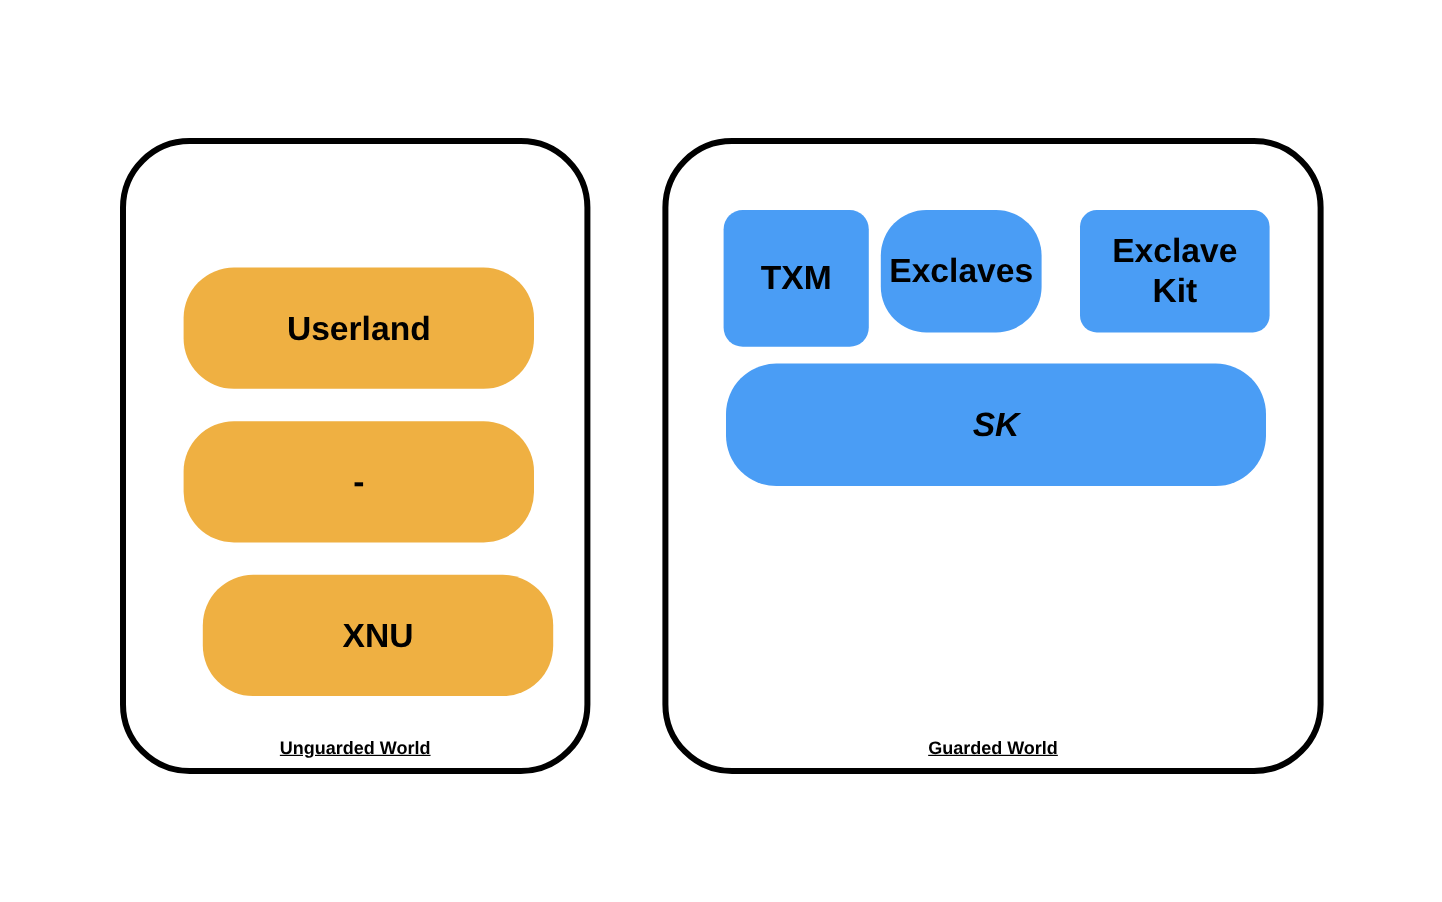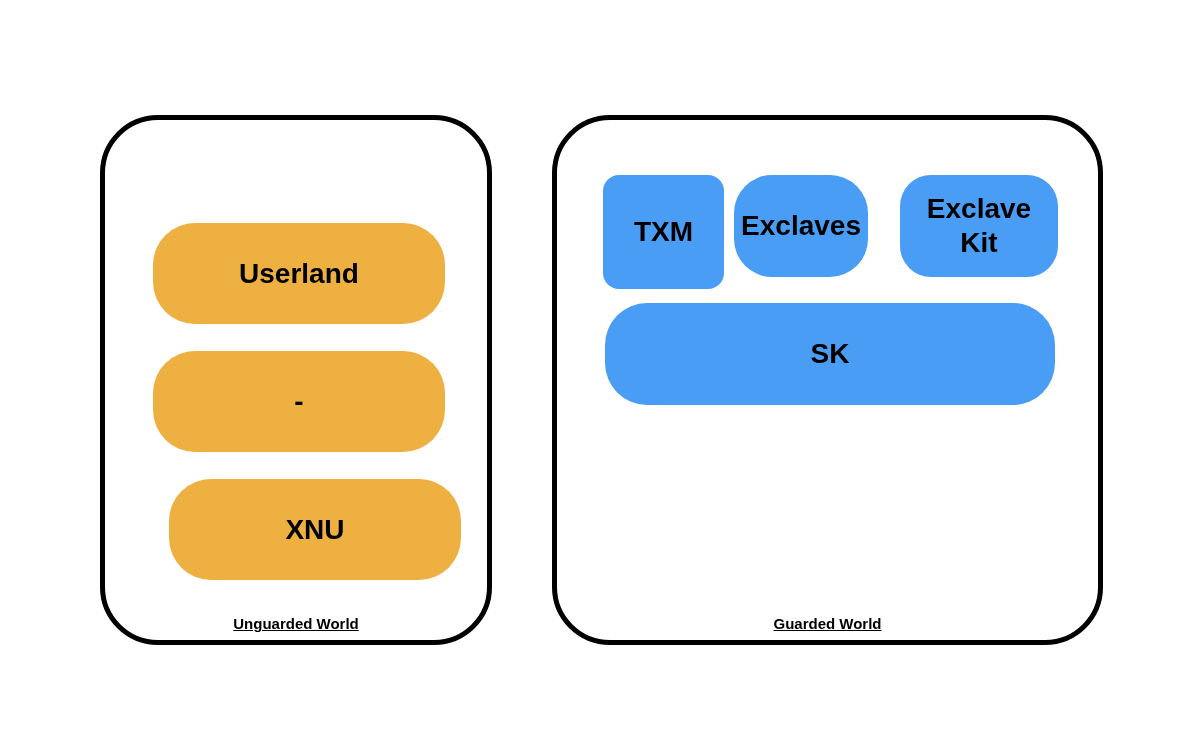--- a/index.html
+++ b/index.html
@@ -50,22 +50,22 @@
   .box.blue   { background: #4A9DF5; }
 
   
   .box.userland { left: 48px; top: 55px;  width: 292px; height: 101px; }
   .box.dash     { left: 48px; top: 183px; width: 292px; height: 101px; }
   .box.xnu      { left: 64px; top: 311px; width: 292px; height: 101px; }
 
   
   .box.txm         { left: 46px;  top: 55px;  width: 121px; height: 114px; border-radius: 16px; }
   .box.exclaves    { left: 177px; top: 55px;  width: 134px; height: 102px; border-radius: 38px; }
-  .box.exclave-kit { left: 343px; top: 55px;  width: 158px; height: 102px; border-radius: 31px; }
-  .box.sk          { left: 48px;  top: 183px; width: 450px; height: 102px; }
+  .box.exclave-kit { left: 343px; top: 55px;  width: 158px; height: 102px; border-radius: 14px; }
+  .box.sk          { left: 48px;  top: 183px; width: 450px; height: 102px; font-style: italic; }
   .box.sptm        { left: 48px;  top: 311px; width: 450px; height: 104px; }
 
   .world-label {
     position: absolute;
     left: 0;
     right: 0;
     bottom: 8px;
     text-align: center;
     font-size: 15px;
     font-weight: bold;

